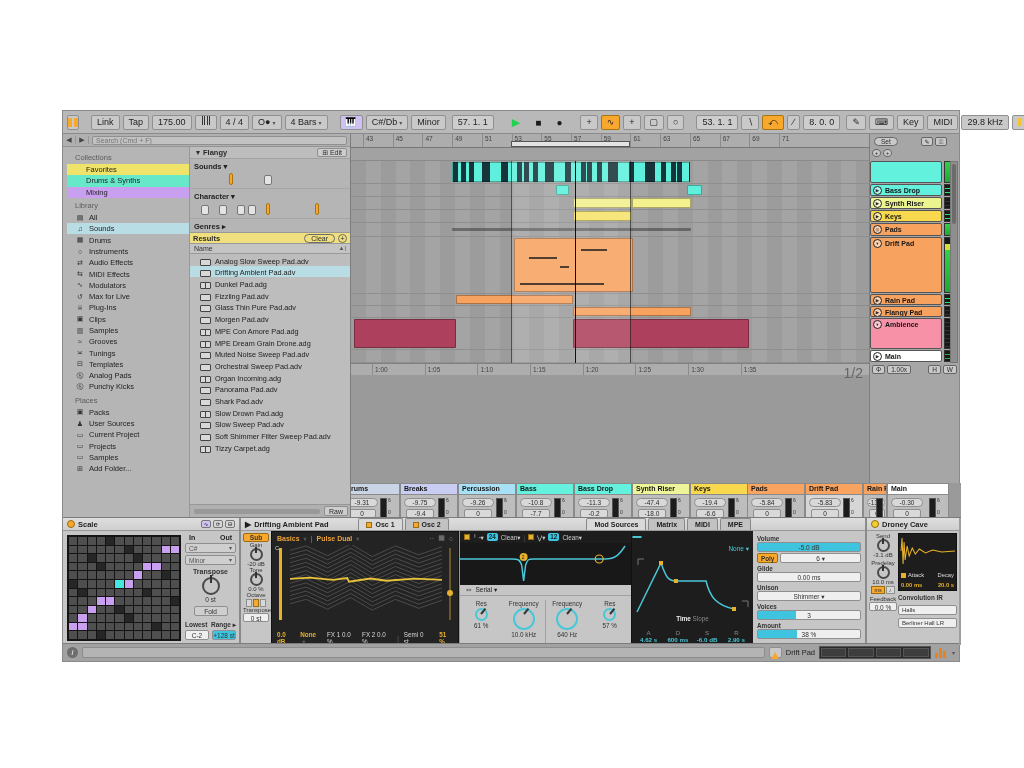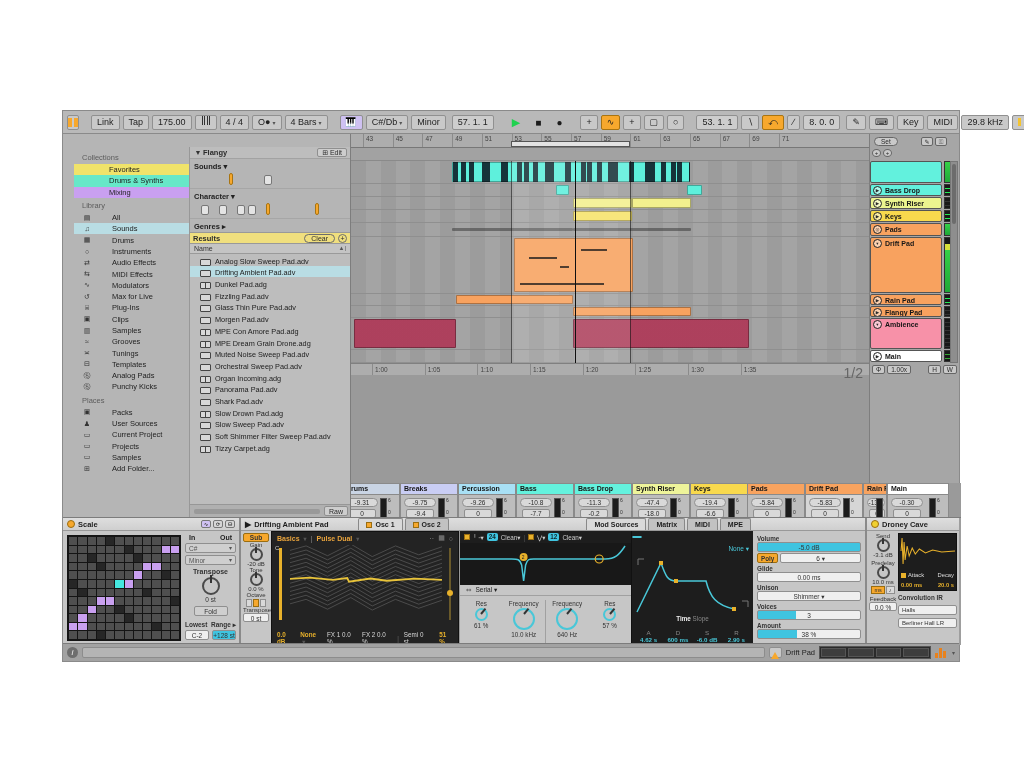--- a/index.html
+++ b/index.html
@@ -19,23 +19,23 @@
   .playbtn{color:#1fd24f;font-size:11px;background:none;border:none;line-height:15px}
   .stopbtn,.recbtn{color:#1c1c1c;font-size:10px;background:none;border:none;line-height:15px}
   .metic{display:inline-block;width:3px;height:9px;border-left:1px solid #333;border-right:1px solid #333;margin:0 1px}
   .cpuled{display:inline-block;width:3px;height:8px;background:#f4c430;margin-right:3px;vertical-align:-1px}
   
   .browser{position:absolute;left:0;top:23px;width:288px;height:383px;background:#b5b5b5;border-right:1px solid #7d7d7d;z-index:5}
   .bsearch{height:13px;display:flex;align-items:center;border-bottom:1px solid #949494;background:#b0b0b0}
   .navarr{width:13px;text-align:center;font-size:7px;color:#444;border-right:1px solid #979797}
   .bsearch input{flex:1;height:9px;margin:0 3px;border:1px solid #8f8f8f;background:#c2c2c2;font-size:7px;padding:0 3px;color:#555;border-radius:2px}
   .bcols{position:absolute;top:13px;left:0;right:0;bottom:0;display:flex}
-  .sidebar{width:127px;border-right:1px solid #989898;padding:3px 0 0 11px;overflow:hidden}
+  .sidebar{width:127px;border-right:1px solid #989898;padding:3px 0 0 4px;overflow:hidden}
   .sechead{color:#5c5c5c;font-size:7.5px;padding:3px 0 2px 8px}
-  .sitem{display:flex;align-items:center;height:11.3px;padding-left:8px;gap:20px;color:#1e1e1e;font-size:7.5px}
+  .sitem{display:flex;align-items:center;height:11.3px;padding-left:8px;gap:4px;color:#1e1e1e;font-size:7.5px}
   .sitem.active{background:#b9dde4}
   .swatch{width:7px;height:7px;border-radius:1px}
   .licon{width:10px;text-align:center;font-size:7px;color:#333}
   .filters{flex:1;display:flex;flex-direction:column;overflow:hidden}
   .frow{display:flex;align-items:center;height:12px;border-bottom:1px solid #a2a2a2;padding:0 3px;background:#bdbdbd}
   .frow .t{font-weight:bold;font-size:7.5px}
   .editbtn{margin-left:auto;background:#cdcdcd;border:1px solid #8f8f8f;border-radius:2px;padding:0 4px;font-size:7px;height:9px;line-height:8px}
   .seclabel{font-size:7.5px;font-weight:bold;padding:3px 0 1px 4px;color:#222}
   .tags{display:flex;flex-wrap:wrap;gap:2px 3px;padding:1px 3px 3px 4px;border-bottom:1px solid #a6a6a6}
   .chip{font-size:6.8px;color:#3a3a3a;padding:0 1px;line-height:9px;border:1px solid transparent;border-radius:2px}
@@ -272,20 +272,25 @@
     <div class="tb">✎</div>
     <div class="tb">⌨</div>
     <div class="tb">Key</div>
     <div class="tb">MIDI</div>
     <div class="tb">29.8 kHz</div>
     <div class="tb"><span class="cpuled"></span><span>14 %</span></div>
 
   </div>
 
   <div class="browser">
+    <div class="bsearch">
+      <div class="navarr">◀</div>
+      <div class="navarr">▶</div>
+      <input placeholder="Search (Cmd + F)" style="">
+    </div>
     <div class="bcols">
       <div class="sidebar">
         <div class="sechead">Collections</div>
         <div>
 
         <div class="sitem" style="background: rgb(240, 227, 106);">
             <span class="swatch" style="background: rgb(240, 227, 106);"></span>
             <span>Favorites</span>
           </div>
             <div class="sitem" style="background: rgb(103, 232, 200);">

